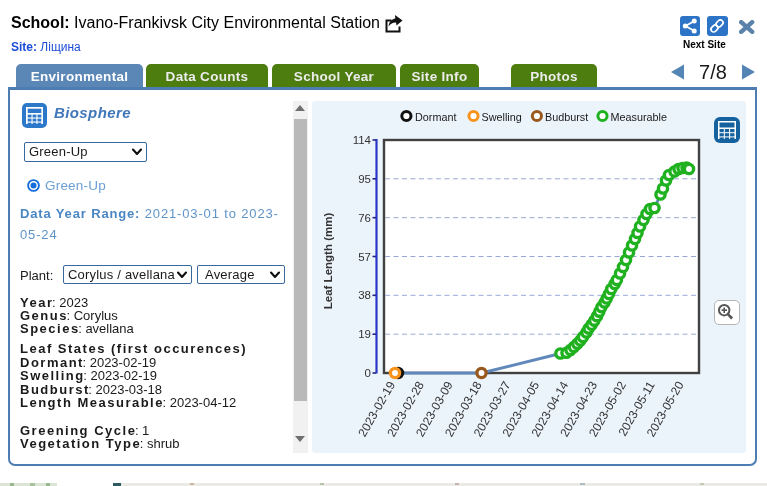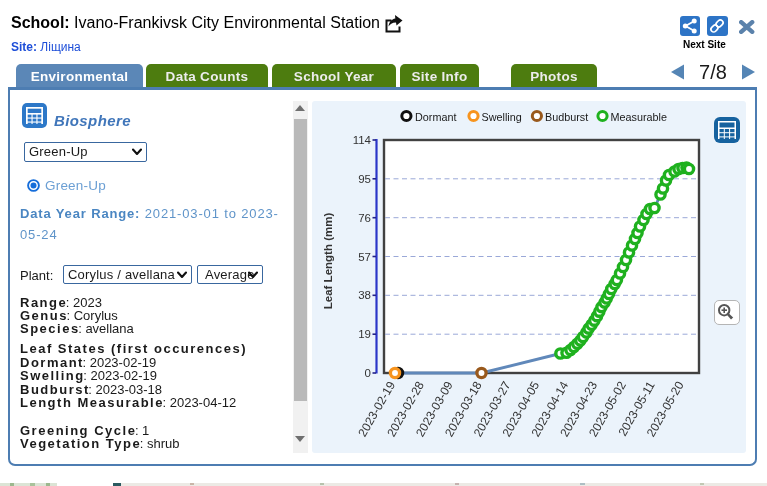--- a/index.html
+++ b/index.html
@@ -23,32 +23,32 @@
   #tab3{left:272px;width:124px;}
   #tab4{left:400px;width:79px;}
   #tab5{left:483px;width:86px;margin-left:28px;}
   #pager{left:660px;top:62px;width:100px;font-size:20px;color:#a21caf;}
   
   #tabline{left:8px;top:87px;width:749px;height:3px;background:#4d7db2;}
   #panel{left:8px;top:90px;width:745px;height:373.5px;background:#fff;
          border:2px solid #4d7db2;border-top:none;border-radius:0 0 7px 7px;}
   
   #biosphere-icon{left:22px;top:103px;}
-  #biosphere-txt{left:54px;top:112px;font-size:15px;font-weight:bold;font-style:italic;color:#4076ba;letter-spacing:.4px;}
+  #biosphere-txt{left:54px;top:104px;font-size:15px;font-weight:bold;font-style:italic;color:#4076ba;letter-spacing:.4px;}
   .sel{border:1px solid #39679f;background:#fff;color:#1a1a1a;font-size:13px;letter-spacing:.2px;
        border-radius:2px;box-sizing:border-box;white-space:nowrap;overflow:hidden;}
   .sel .cv{position:absolute;right:4px;top:50%;margin-top:-4px;}
   #sel-greenup{left:24px;top:142px;width:123px;height:20px;line-height:18px;padding-left:4px;}
   #radio{left:27px;top:178px;}
   #radio-lbl{left:45px;top:177.5px;font-size:13.5px;letter-spacing:.2px;color:#6b9fd4;}
   #ddr{left:20px;top:203px;width:266px;font-size:13px;letter-spacing:.85px;line-height:21px;color:#5f94c9;}
   #ddr b{color:#4a86c2;}
   #plant-lbl{left:20px;top:268px;font-size:13px;color:#1a1a1a;}
   #sel-plant{left:63px;top:265px;width:129px;height:19px;line-height:17px;padding-left:4px;}
-  #sel-avg{left:197px;top:265px;width:66px;height:19px;line-height:17px;padding-left:7px;}
+  #sel-avg{left:197px;top:265px;width:88px;height:19px;line-height:17px;padding-left:7px;}
   #info{left:20px;top:297px;width:285px;font-size:13px;color:#1a1a1a;}
   #info b{letter-spacing:1.5px;margin-right:-1.5px;}
   .yb{line-height:12.8px;} .lb{line-height:13.5px;}
   
   #sb-track{left:293px;top:101px;width:14.5px;height:352px;background:#f1f1f1;}
   #sb-thumb{left:294px;top:119px;width:12.5px;height:282px;background:#b9b9b9;}
   
   #chartbox{left:312px;top:101px;width:434px;height:352px;background:#ebf3fb;border-radius:3px;}
   #tbl-icon{left:714px;top:117px;}
   #zoom-btn{left:714px;top:300px;width:24px;height:23px;background:#fff;border:1px solid #b5b5b5;border-radius:5px;}
@@ -133,21 +133,21 @@
   <div class="abs" id="radio-lbl">Green-Up</div>
   <div class="abs" id="ddr"><b>Data Year Range:</b> 2021-03-01 to 2023-05-24</div>
   <div class="abs" id="plant-lbl">Plant:</div>
   <div class="abs sel" id="sel-plant">Corylus / avellana<svg class="cv" width="10" height="8" viewBox="0 0 10 8">
       <path d="M1 1.5 L5 6 L9 1.5" fill="none" stroke="#111" stroke-width="2.1" stroke-linecap="round" stroke-linejoin="round"></path>
     </svg></div>
   <div class="abs sel" id="sel-avg">Average<svg class="cv" width="10" height="8" viewBox="0 0 10 8">
       <path d="M1 1.5 L5 6 L9 1.5" fill="none" stroke="#111" stroke-width="2.1" stroke-linecap="round" stroke-linejoin="round"></path>
     </svg></div>
   <div class="abs" id="info">
-    <div class="yb"><b>Range</b>: 2023<br><b>Genus</b>: Corylus<br><b>Species</b>: avellana</div>
+    <div class="yb"><b>Year</b>: 2023<br><b>Genus</b>: Corylus<br><b>Species</b>: avellana</div>
     <div style="height:7px"></div>
     <div class="lb"><b>Leaf States (first occurences)</b><br><b>Dormant</b>: 2023-02-19<br><b>Swelling</b>: 2023-02-19<br><b>Budburst</b>: 2023-03-18<br><b>Length Measurable</b>: 2023-04-12</div>
     <div style="height:14px"></div>
     <div class="lb"><b>Greening Cycle</b>: 1<br><b>Vegetation Type</b>: shrub</div>
   </div>
 
   <div class="abs" id="sb-track"></div>
   <div class="abs" id="sb-thumb"></div>
   <svg class="abs" style="left:294px;top:103px" width="12" height="10">
     <polygon points="6,2 11,8 1,8" fill="#6f6f6f"></polygon>

